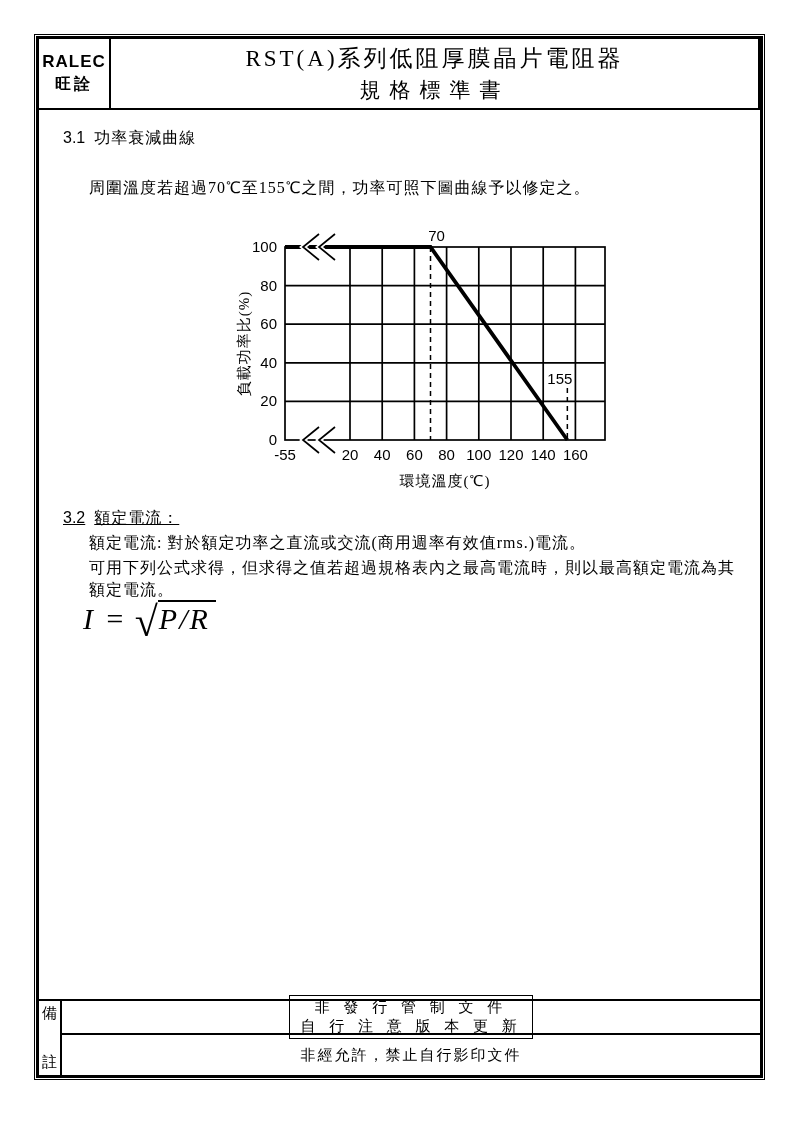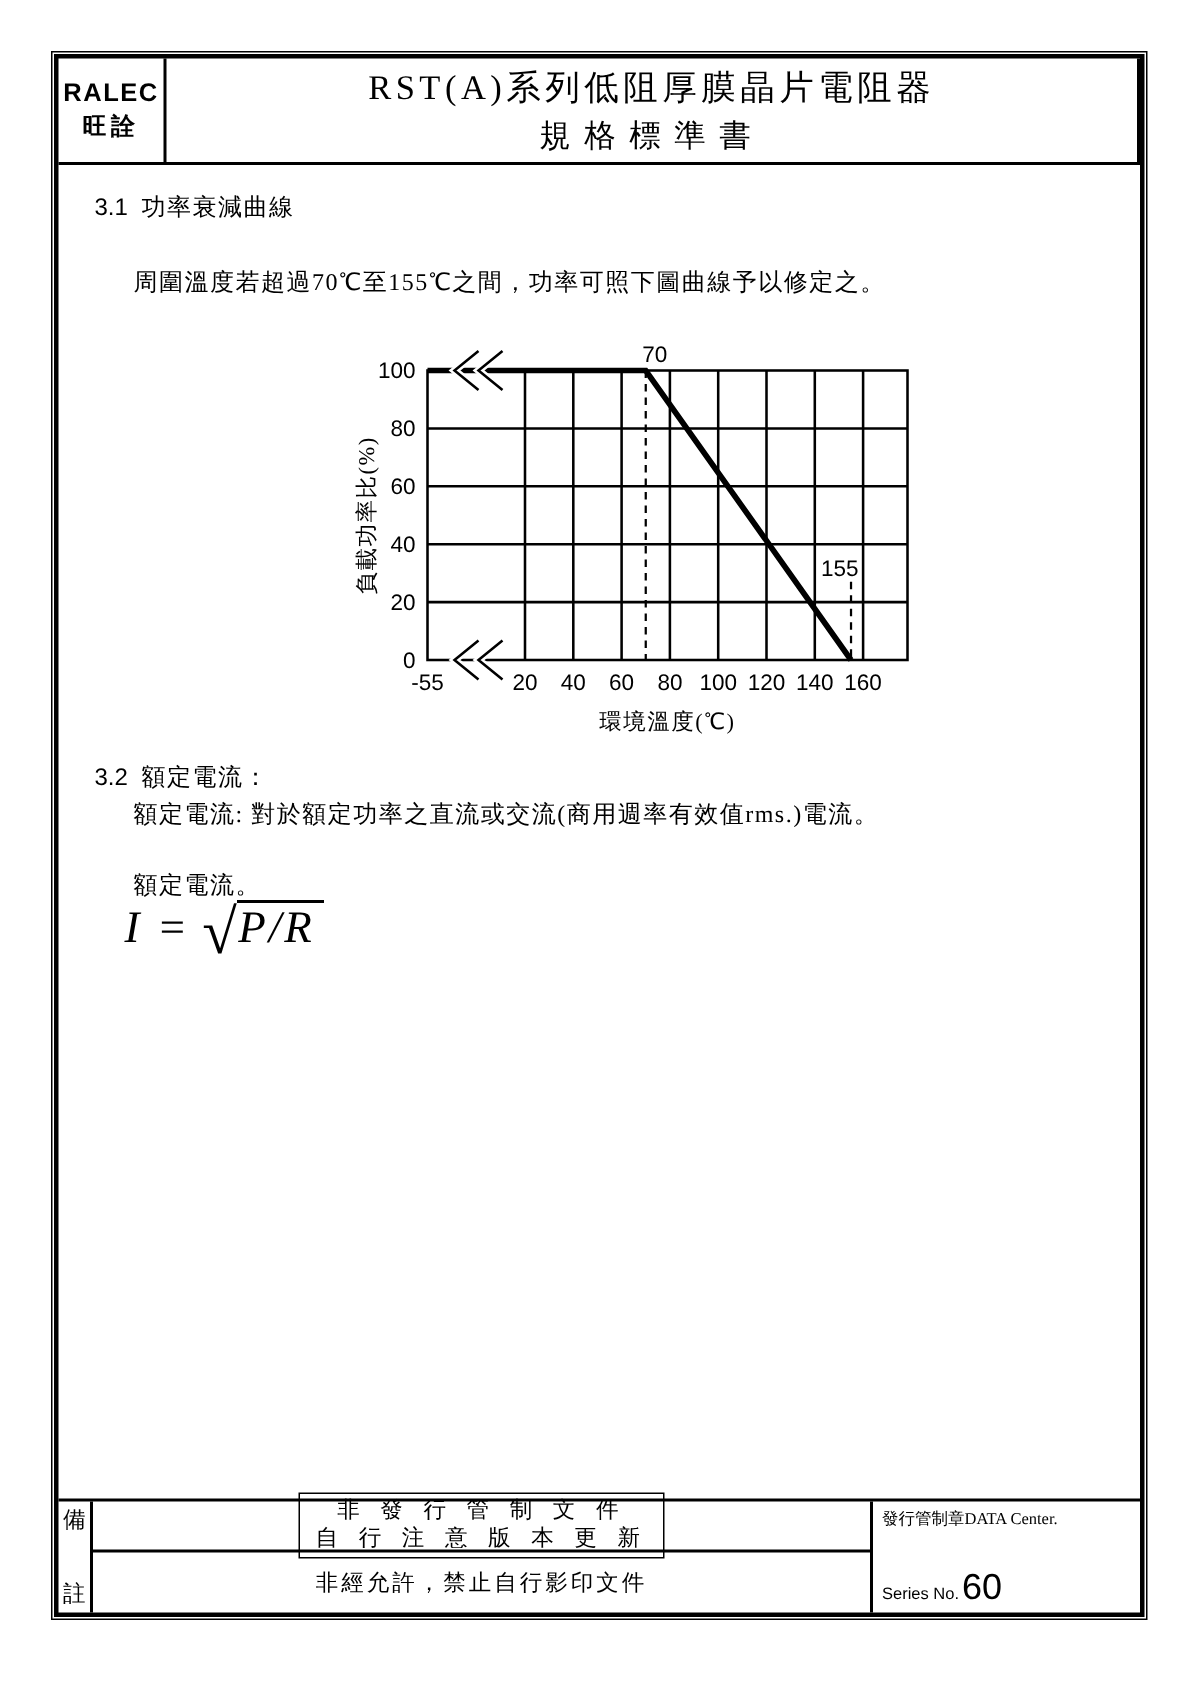--- a/index.html
+++ b/index.html
@@ -133,24 +133,25 @@
             <text x="42" y="201.4" text-anchor="end" class="tick">20</text>
             <text x="42" y="162.8" text-anchor="end" class="tick">40</text>
             <text x="42" y="124.2" text-anchor="end" class="tick">60</text>
             <text x="42" y="85.6" text-anchor="end" class="tick">80</text>
             <text x="42" y="47" text-anchor="end" class="tick">100</text>
             <text x="14" y="138.5" text-anchor="middle" class="axis-label" transform="rotate(-90 14 138.5)">負載功率比(%)</text>
             <text x="210" y="281" text-anchor="middle" class="axis-label">環境溫度(℃)</text>
           </svg>
       </div>
 
-      <div class="line sec-head" style="left:24px; top:398px;">
+      <div class="line sec-head" style="left:24px; top:398px;text-decoration:underline;">
         <span class="num">3.2</span><span>額定電流：</span>
       </div>
       <div class="line" style="left:50px; top:423px;">額定電流: 對於額定功率之直流或交流(商用週率有效值rms.)電流。</div>
+      <div class="line" style="left:50px; top:448px;">可用下列公式求得，但求得之值若超過規格表內之最高電流時，則以最高額定電流為其</div>
       <div class="line" style="left:50px; top:470px;">額定電流。</div>
 
       <div class="formula">
         <span>I</span>
         <span>=</span><span class="radical">√</span><span class="radicand">P/R</span>
       </div>
     </div>
 
     <div class="ftr">
       <div class="ftr-left">
@@ -159,22 +160,16 @@
       </div>
       <div class="ftr-center">
         <div class="ftr-center-top">
           <div class="notice-box">
             <div>非 發 行 管 制 文 件</div>
             <div>自 行 注 意 版 本 更 新</div>
           </div>
         </div>
         <div class="ftr-center-bottom">非經允許，禁止自行影印文件</div>
       </div>
-      <div class="ftr-right">
-        <div class="stamp">發行管制章DATA Center.</div>
-        <div class="series">
-          <span>Series No.</span><span class="no">60</span>
-        </div>
-      </div>
     </div>
 
   </div>
 </div>
 
 </body></html>

